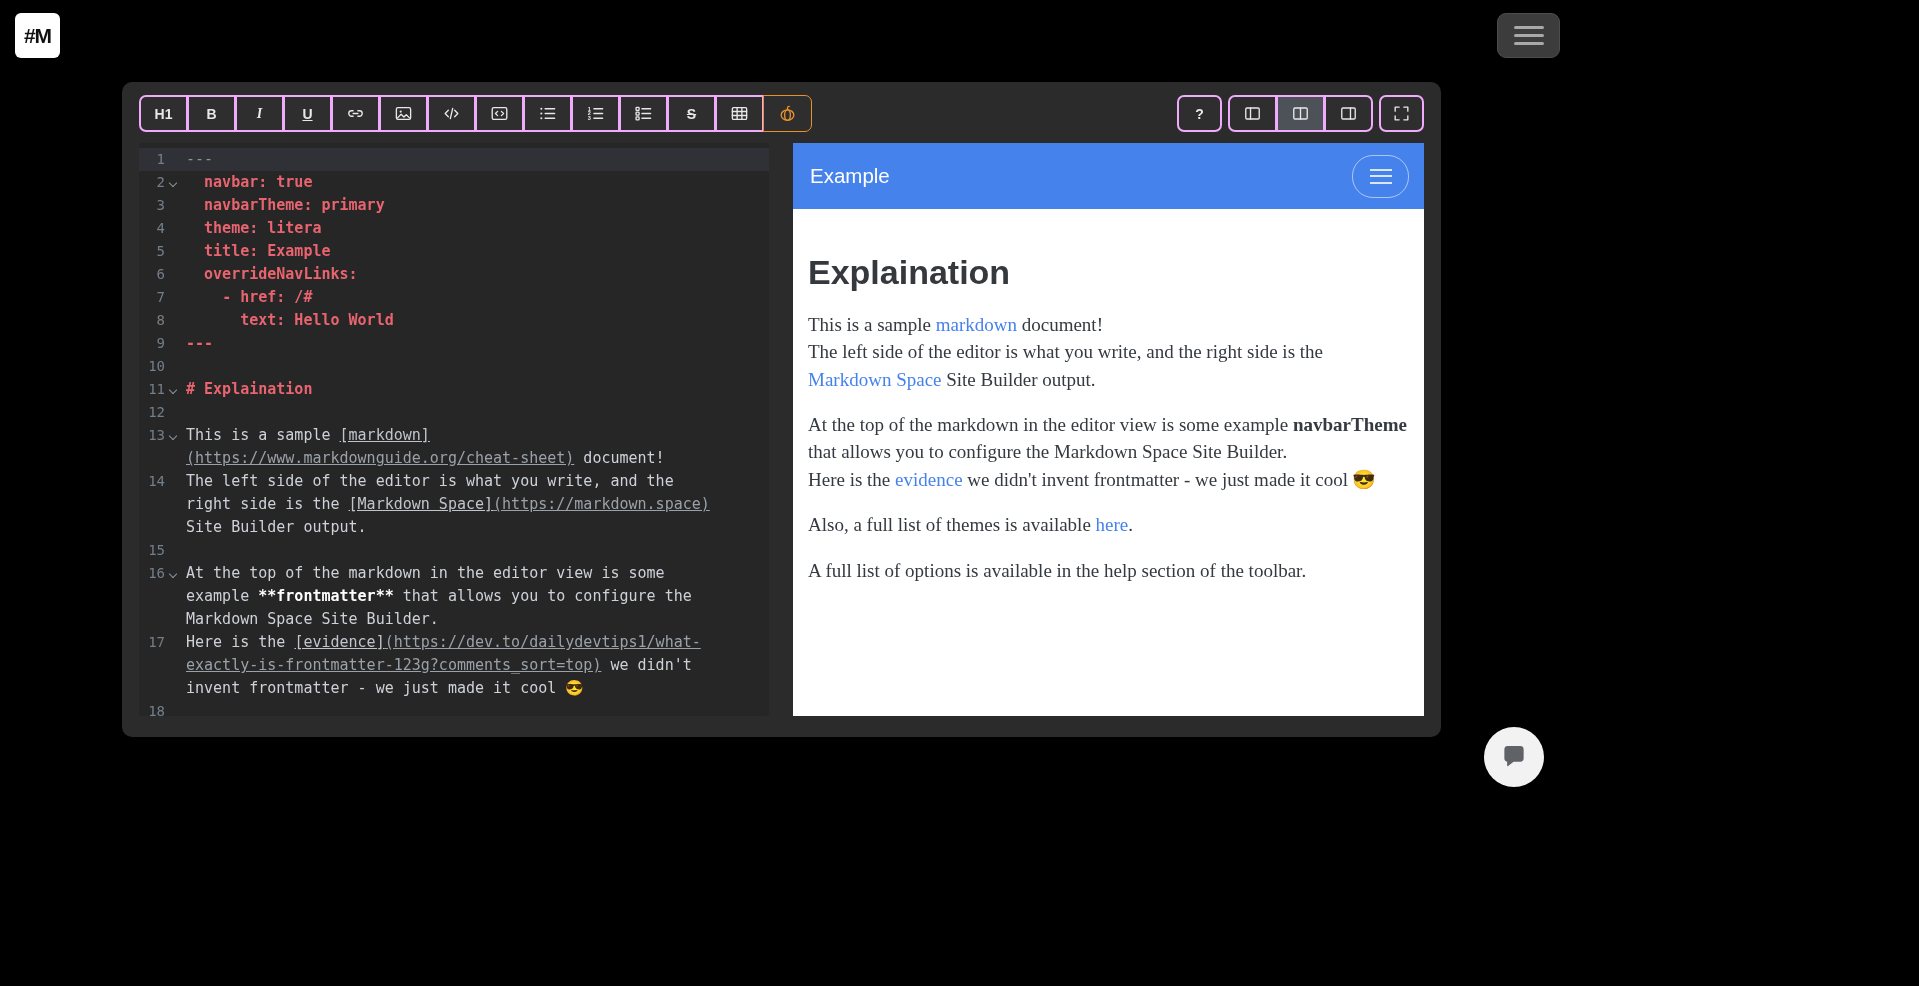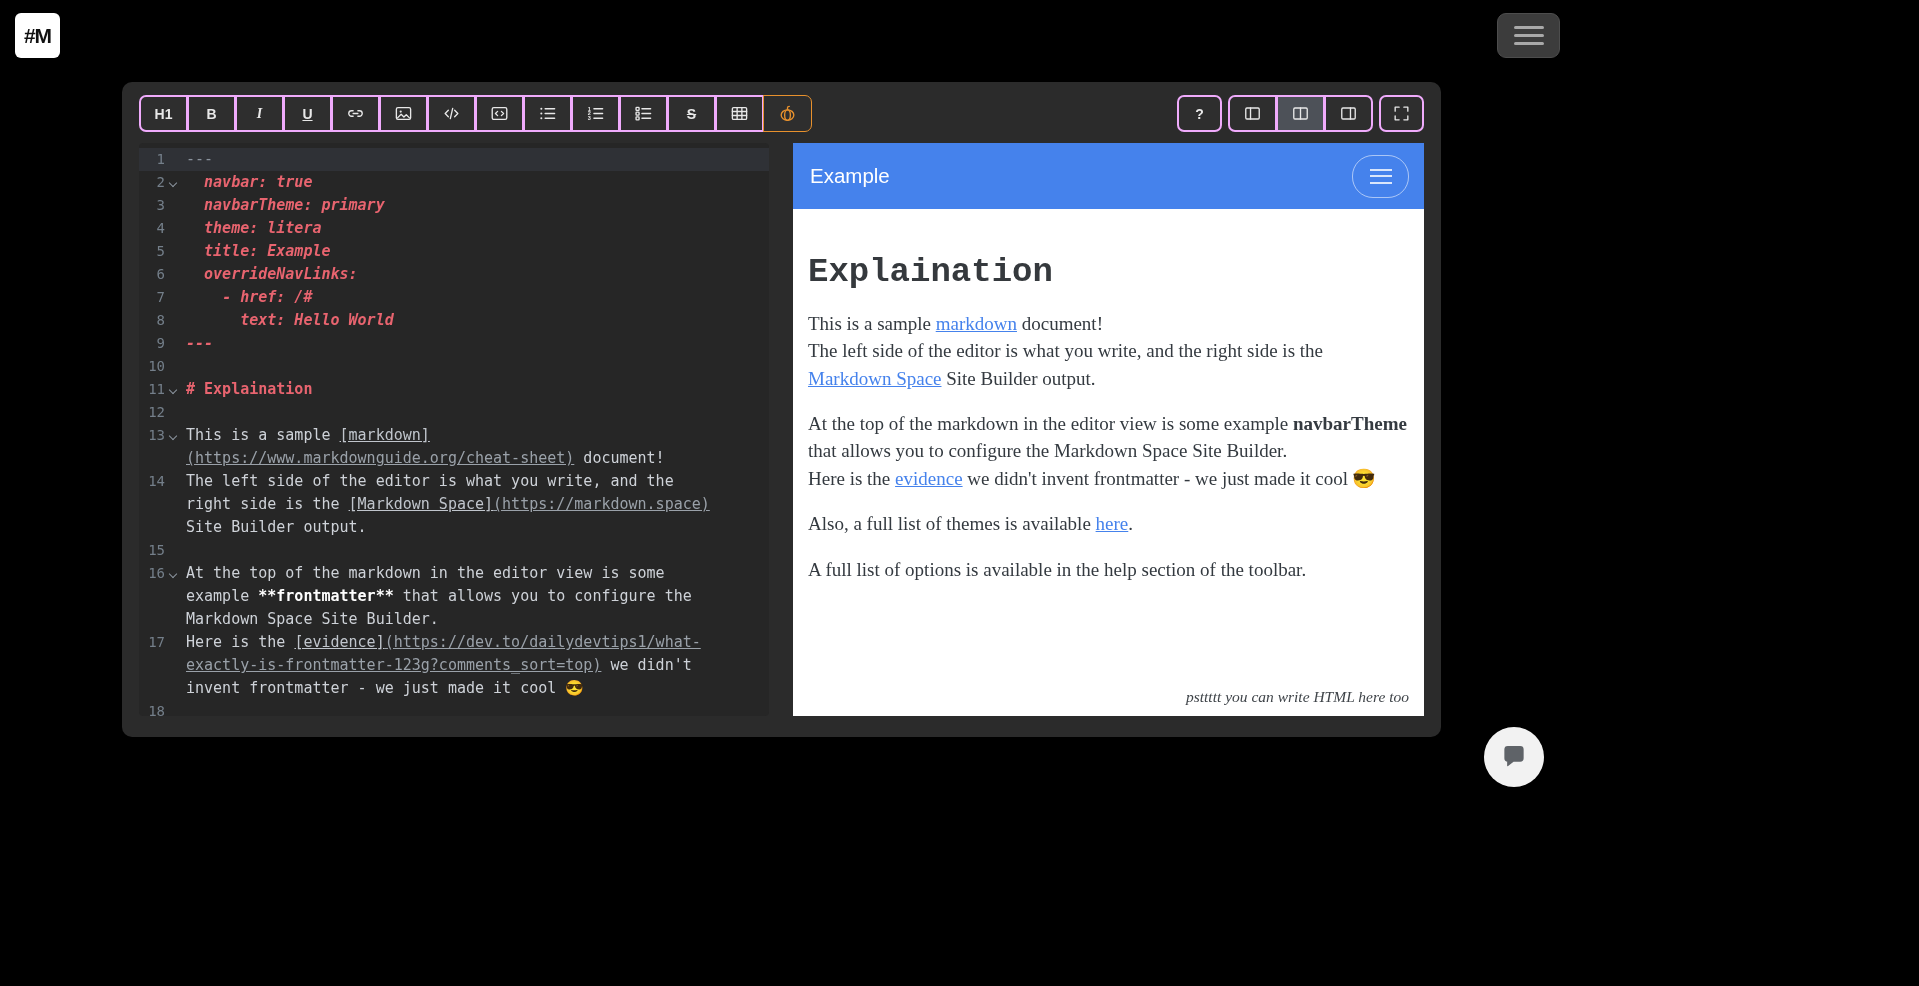--- a/index.html
+++ b/index.html
@@ -38,37 +38,37 @@
   
   .editor { width:630px; height:573px; background:#262626; border-radius:4px; overflow:hidden;
             font-family:"DejaVu Sans Mono",monospace; font-size:15px; line-height:23px; padding-top:5px; }
   .ed-line { display:flex; align-items:flex-start; min-height:23px; }
   .ed-line.active { background:#2f3136; }
   .ln { width:26px; text-align:right; color:#747f8a; flex:none; font-size:14px; }
   .fold { width:16px; flex:none; display:flex; justify-content:center; }
   .fold .chev { margin-top:9px; width:6px; height:6px; border-right:1.5px solid #8b949e; border-bottom:1.5px solid #8b949e; transform:rotate(45deg); }
   .ed-code { width:59ch; white-space:pre-wrap; overflow-wrap:break-word; color:#ced2d8; padding-left:5px; }
   .tk-delim { color:#8b949e; }
-  .tk-key { color:#e8646f; font-weight:700;font-style:italic; }
+  .tk-key { color:#e8646f; font-weight:700; }
   .tk-heading { color:#e8646f; font-weight:700; }
   .tk-link { color:#c0c5cc; text-decoration:underline; }
   .tk-url { color:#9aa1a9; text-decoration:underline; }
   .tk-bold { color:#ffffff; font-weight:700; }
 
   
   .preview { flex:1; height:573px; background:#fff; display:flex; flex-direction:column; overflow:hidden; }
   .pv-navbar { height:66px; background:#4582ec; display:flex; align-items:center; justify-content:space-between; padding:0 15px 0 17px; flex:none; }
   .pv-title { color:#fff; font-size:20.5px; }
   .toggler { width:57px; height:43px; background:transparent; border:1px solid rgba(255,255,255,.55); border-radius:21px;
              display:flex; flex-direction:column; gap:4.5px; align-items:center; justify-content:center; cursor:pointer; }
   .toggler i { display:block; width:22px; height:2px; background:rgba(255,255,255,.8); }
   .pv-body { flex:1; padding:0 15px; display:flex; flex-direction:column; overflow:hidden; font-family:"Liberation Serif",serif; color:#343a40; }
-  .pv-h1 { font-family:Liberation Mono, monospace; font-size:34px; font-weight:700; margin:44px 0 19px; color:#35393d; }
+  .pv-h1 { font-family:Liberation Sans, sans-serif; font-size:34px; font-weight:700; margin:44px 0 19px; color:#35393d; }
   .pv-p { font-size:19px; line-height:1.44; margin-bottom:18px; }
-  .pv-p a { color:#4582ec; text-decoration:underline; cursor:pointer; }
+  .pv-p a { color:#4582ec; cursor:pointer; }
   .pv-p strong { font-weight:700; }
   .pv-note { margin-top:auto; text-align:right; font-style:italic; font-size:15.5px; padding-bottom:10px; color:#3f4449; }
 
   
   .chat { position:absolute; left:1484px; top:727px; width:60px; height:60px; border-radius:50%; background:#f2f2f2;
           display:flex; align-items:center; justify-content:center; box-shadow:0 2px 10px rgba(0,0,0,.45); cursor:pointer; }
   .chat svg { width:30px; height:30px; }
 </style>
 </head>
 <body>
@@ -306,21 +306,20 @@
             <i></i>
             <i></i>
         </button>
       </div>
       <div class="pv-body">
         <h1 class="pv-h1">Explaination</h1>
         <p class="pv-p">This is a sample <a>markdown</a> document!<br>The left side of the editor is what you write, and the right side is the <a>Markdown Space</a> Site Builder output.</p>
           <p class="pv-p">At the top of the markdown in the editor view is some example <strong>navbarTheme</strong> that allows you to configure the Markdown Space Site Builder.<br>Here is the <a>evidence</a> we didn't invent frontmatter - we just made it cool 😎</p>
           <p class="pv-p">Also, a full list of themes is available <a>here</a>.</p>
           <p class="pv-p">A full list of options is available in the help section of the toolbar.</p>
-          <div class="pv-note">psttttt you can write HTML here too</div>
       </div>
     </div>
   </div>
 </div>
 
 <div class="chat">
   <svg viewBox="0 0 28 28">
     <path d="M5 7a3.2 3.2 0 0 1 3.2-3.2h11.6A3.2 3.2 0 0 1 23 7v8.2a3.2 3.2 0 0 1-3.2 3.2h-6.2l-5.1 4.1a.55.55 0 0 1-.9-.43V18.4H8.2A3.2 3.2 0 0 1 5 15.2z" fill="#5f6368" stroke="none"></path>
   </svg>
 </div>

